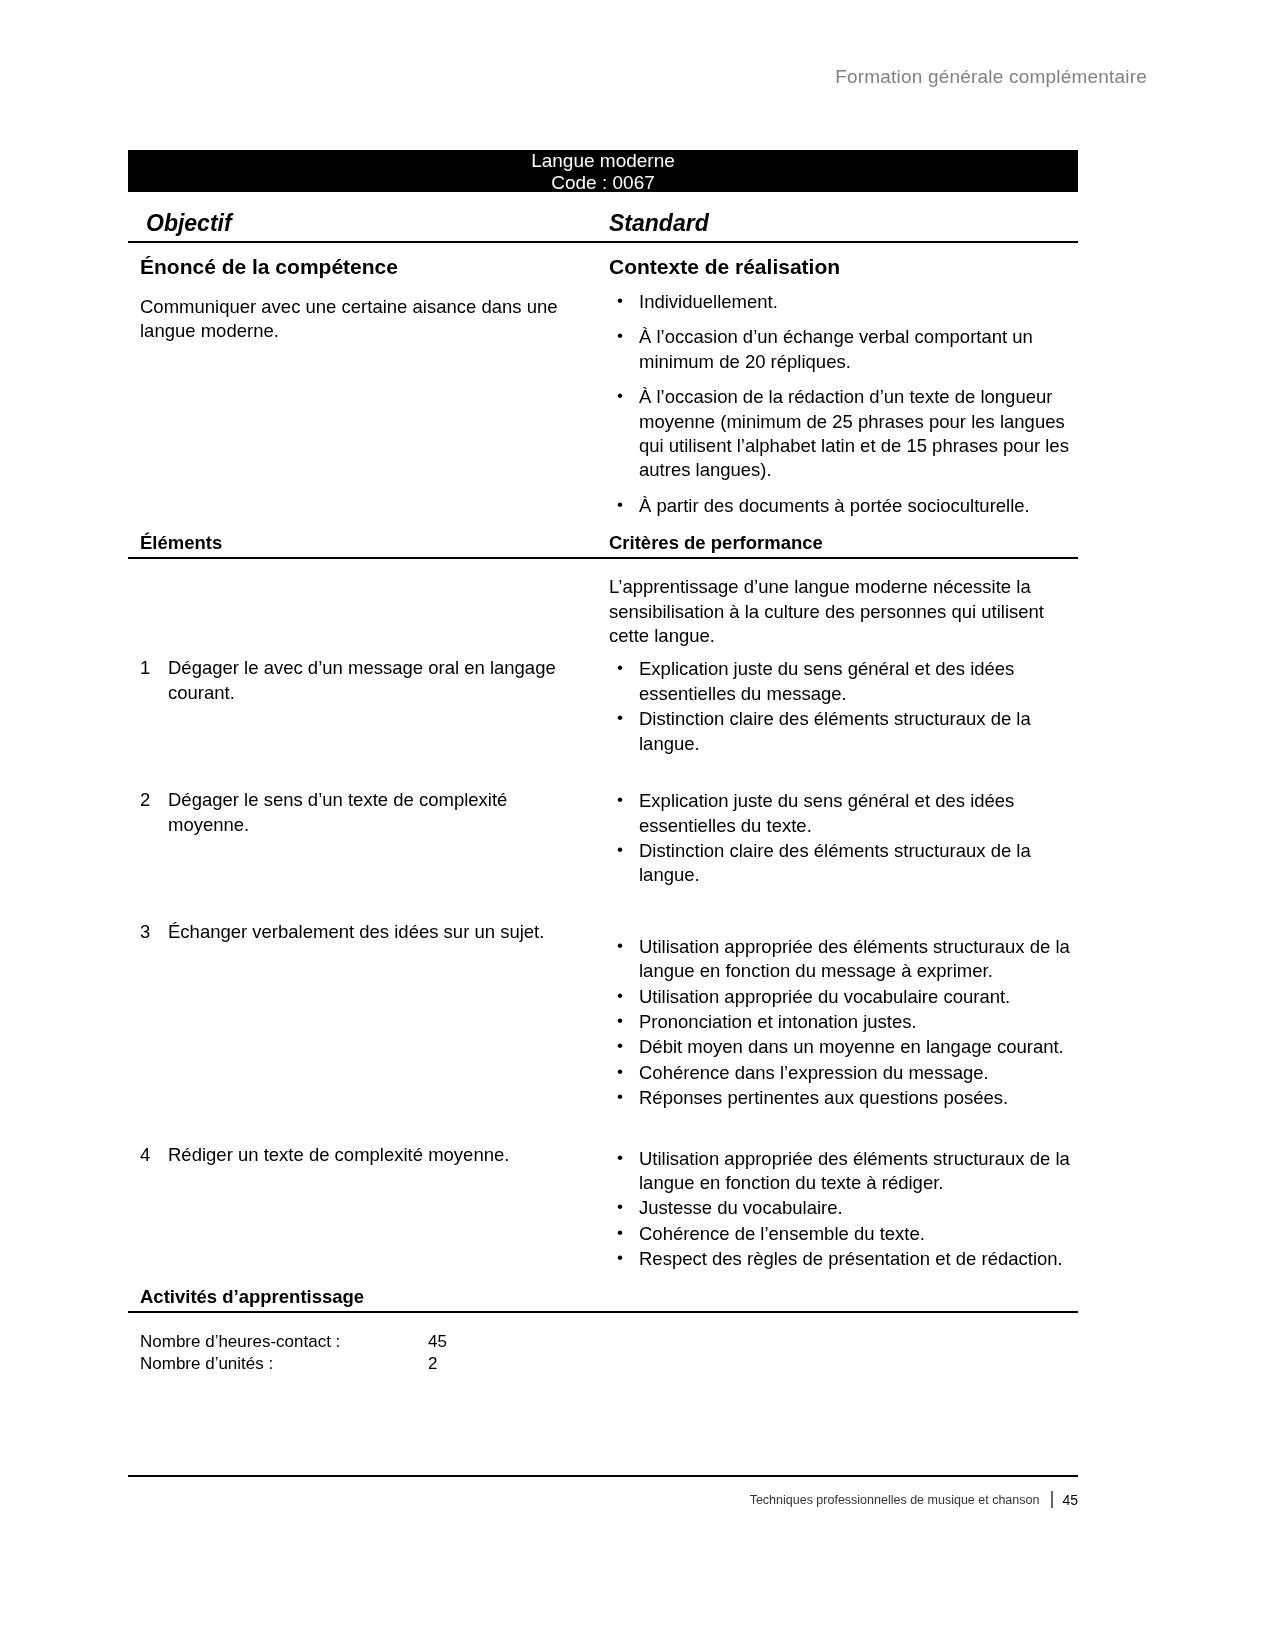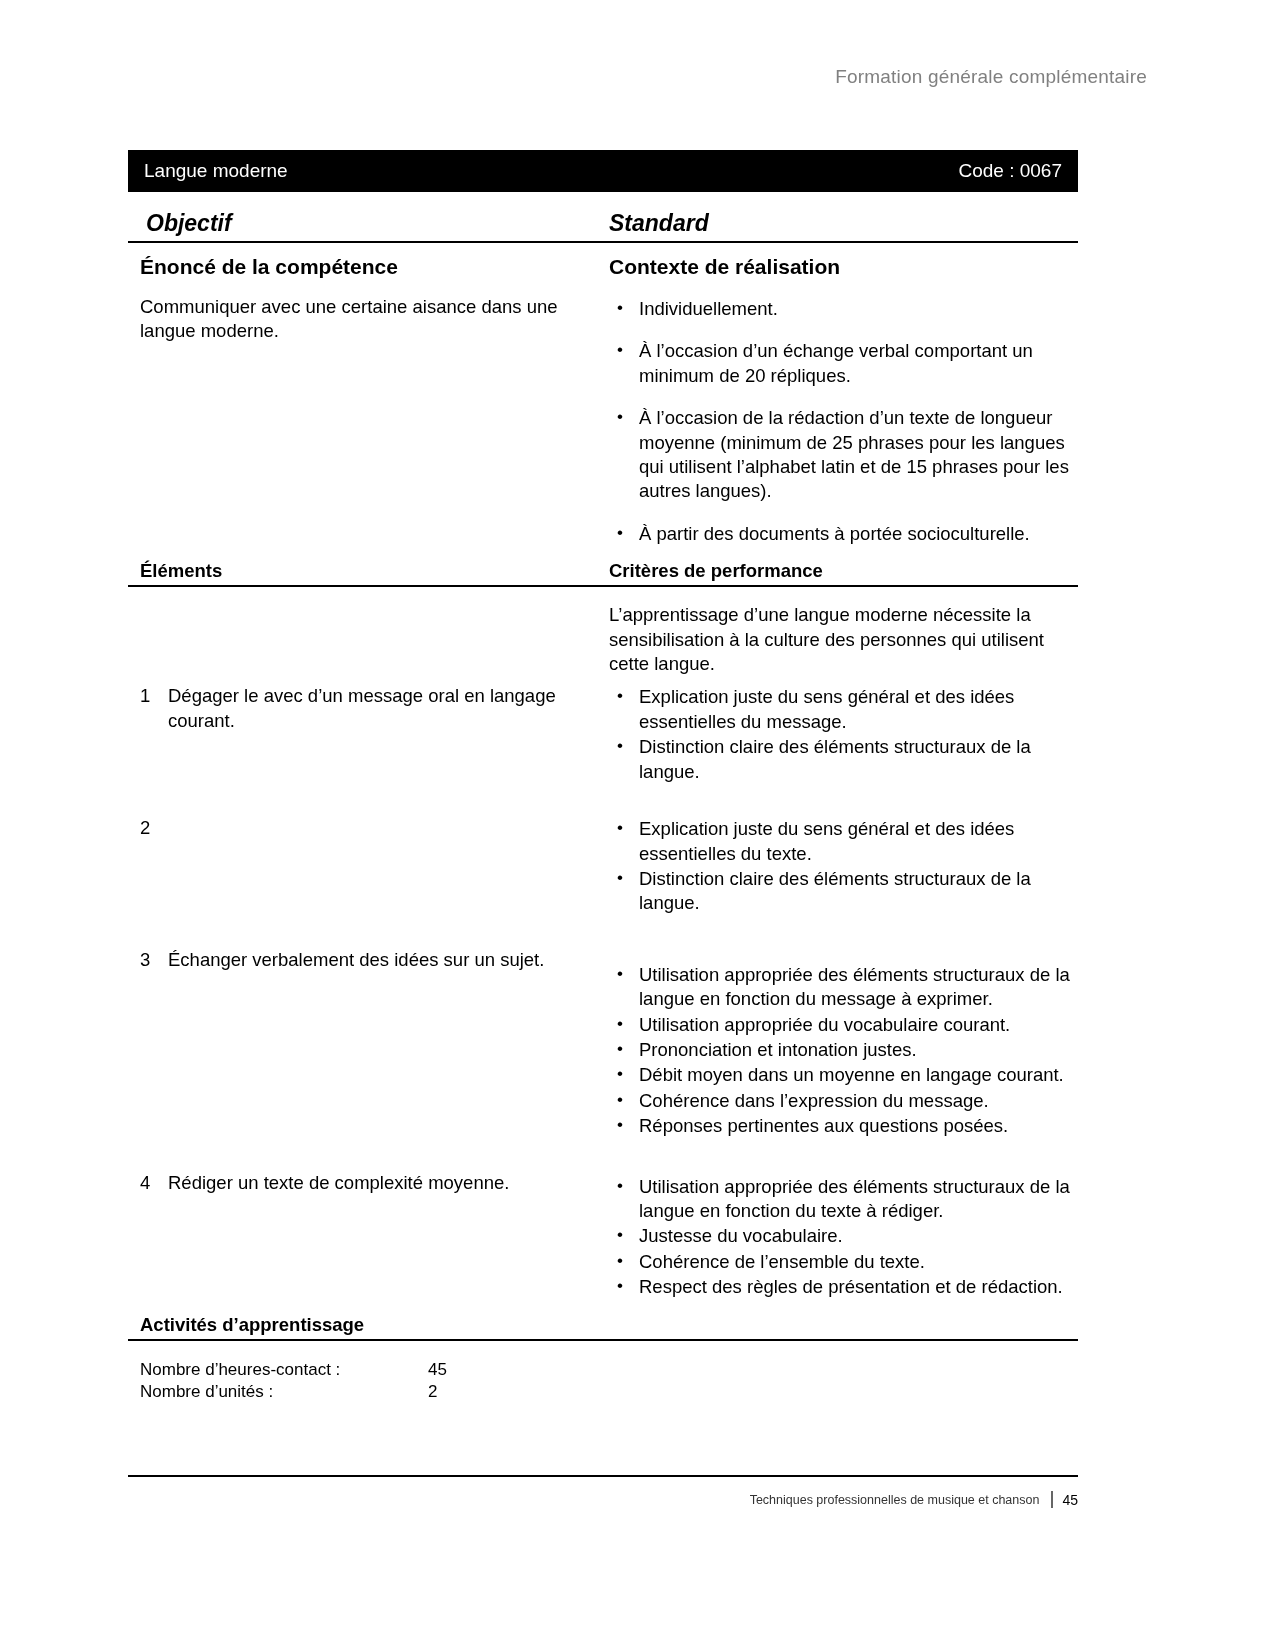--- a/index.html
+++ b/index.html
@@ -44,20 +44,21 @@
   .title-bar {
     background: #000000;
     color: #ffffff;
     height: 42px;
     display: flex;
     align-items: center;
     justify-content: space-between;
     padding: 0 16px;
     box-sizing: border-box;
     font-size: 19px;
+    flex-direction: column;
   }
 
   
   .col-heads {
     display: flex;
     border-bottom: 2px solid #000000;
     padding-top: 18px;
     padding-bottom: 4px;
   }
   .col-heads .c1 { width: 475px; box-sizing: border-box; padding-left: 18px; }
@@ -99,21 +100,21 @@
   ul.bul {
     margin: 0;
     padding: 0 0 0 30px;
     list-style: none;
   }
   ul.bul li {
     font-size: 18.5px;
     line-height: 1.32;
     position: relative;
     padding-left: 0;
-    margin-top: 18px;
+    margin-top: 11px;
   }
   ul.bul li::before {
     content: "\2022";
     position: absolute;
     left: -22px;
     top: 0;
     font-size: 17px;
   }
   ul.bul.tight li { margin-top: 1px; }
 
@@ -279,20 +280,21 @@
         <ul class="bul tight">
           <li>Explication juste du sens général et des idées essentielles du message.</li>
           <li>Distinction claire des éléments structuraux de la langue.</li>
         </ul>
       </div>
     </div>
 
     <div class="elt-row" style="padding-top:32px;">
       <div class="c1">
         <span class="elt-num">2</span>
+        <span class="elt-text">Dégager le sens d’un texte de complexité moyenne.</span>
       </div>
       <div class="c2">
         <ul class="bul tight">
           <li>Explication juste du sens général et des idées essentielles du texte.</li>
           <li>Distinction claire des éléments structuraux de la langue.</li>
         </ul>
       </div>
     </div>
 
     <div class="elt-row" style="padding-top:32px;">

